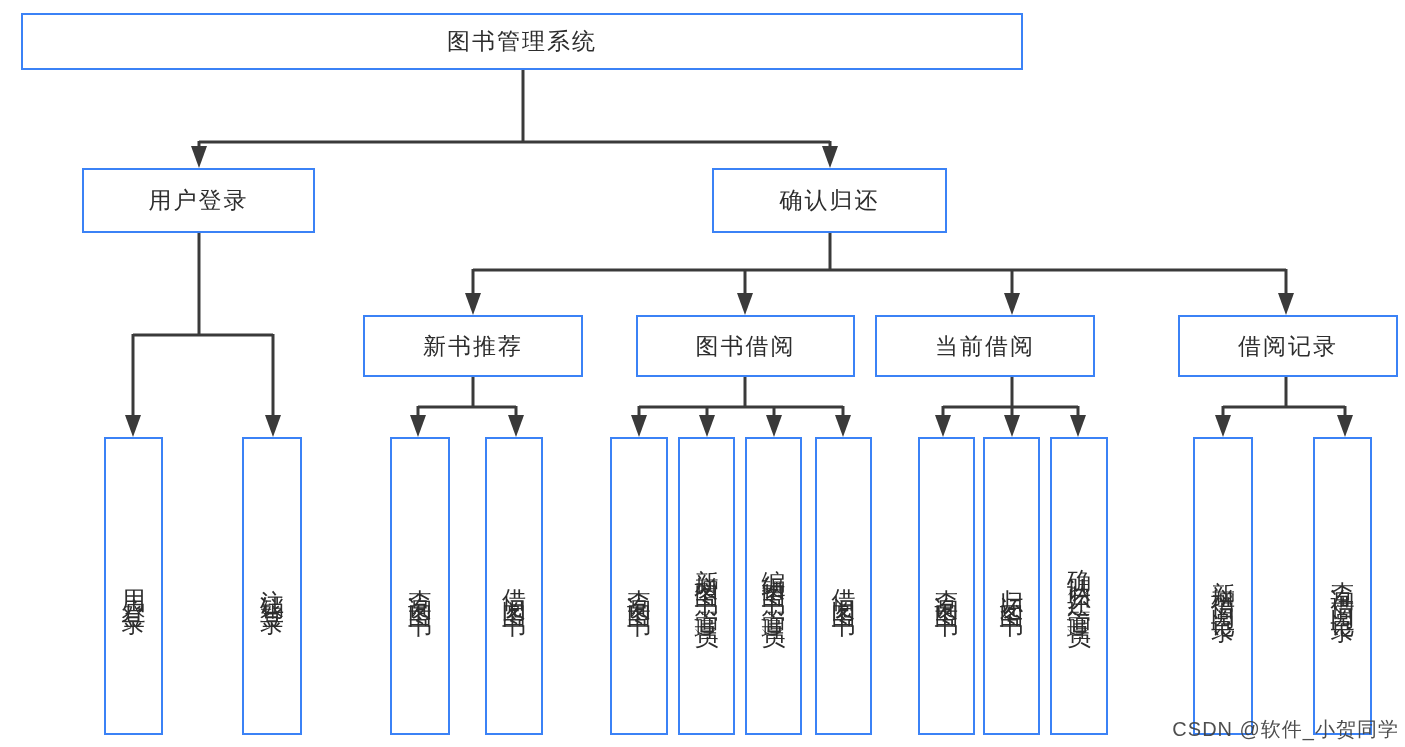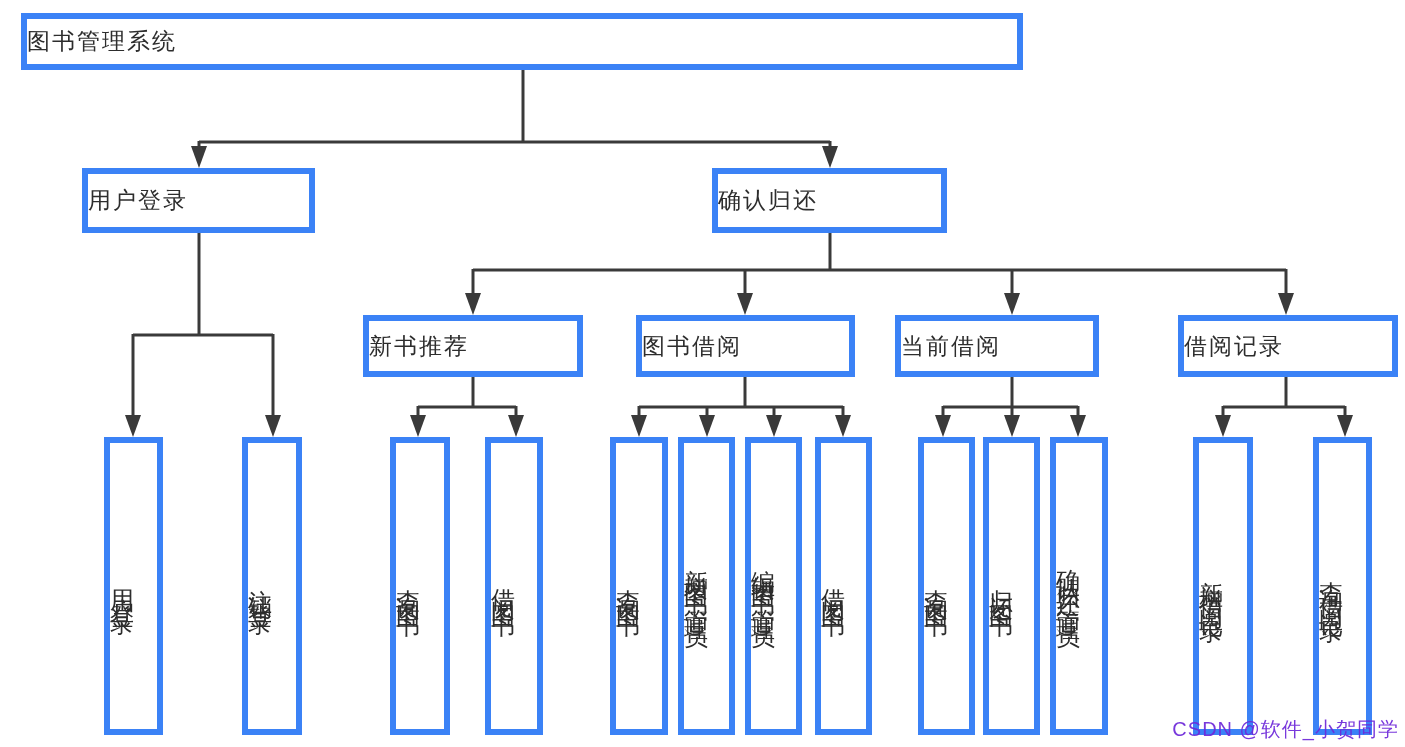--- a/index.html
+++ b/index.html
@@ -3,32 +3,32 @@
 <meta charset="utf-8">
 <style>
   html,body{margin:0;padding:0;background:#fff;}
   .canvas{
     position:relative;width:1405px;height:747px;background:#ffffff;
     font-family:"Liberation Sans","DejaVu Sans",sans-serif;overflow:hidden;
   }
   .connector-layer{position:absolute;left:0;top:0;width:1405px;height:747px;}
   .box{
     position:absolute;box-sizing:border-box;background:#ffffff;
-    border:6px solid #3b82f6;display:flex;align-items:center;
+    border:2px solid #3b82f6;display:flex;align-items:center;justify-content:center;
     color:#2d2d2d;
   }
   .hbox{font-size:23px;letter-spacing:2px;white-space:nowrap;}
   .vbox{font-size:24px;}
   .vbox .vtext{
     writing-mode:vertical-lr;text-orientation:mixed;
     letter-spacing:8px;line-height:1;white-space:nowrap;
   }
   .watermark{
     position:absolute;right:6px;bottom:4px;z-index:5;
-    color:#6d28d9;font-size:20px;letter-spacing:1px;white-space:nowrap;
+    color:#404040;font-size:20px;letter-spacing:1px;white-space:nowrap;
     opacity:.92;
   }
 </style>
 </head>
 <body>
 
 <div class="canvas">
 
   <svg class="connector-layer" width="1405" height="747" viewBox="0 0 1405 747" xmlns="http://www.w3.org/2000/svg">
       <line x1="523" y1="70" x2="523" y2="142" stroke="#3a3a3a" stroke-width="3"></line>
@@ -95,21 +95,21 @@
   <div class="box hbox" style="left:712px;top:168px;width:235px;height:65px;">
     <span>确认归还</span>
   </div>
 
   <div class="box hbox" style="left:636px;top:315px;width:219px;height:62px;">
     <span>图书借阅</span>
   </div>
   <div class="box hbox" style="left:363px;top:315px;width:220px;height:62px;">
     <span>新书推荐</span>
   </div>
-  <div class="box hbox" style="left:895px;top:315px;width:204px;height:62px;">
+  <div class="box hbox" style="left:875px;top:315px;width:220px;height:62px;">
     <span>当前借阅</span>
   </div>
   <div class="box hbox" style="left:1178px;top:315px;width:220px;height:62px;">
     <span>借阅记录</span>
   </div>
 
   <div class="box vbox" style="left:104px;top:437px;width:59px;height:298px;">
     <span class="vtext">用户登录</span>
   </div>
   <div class="box vbox" style="left:242px;top:437px;width:60px;height:298px;">

